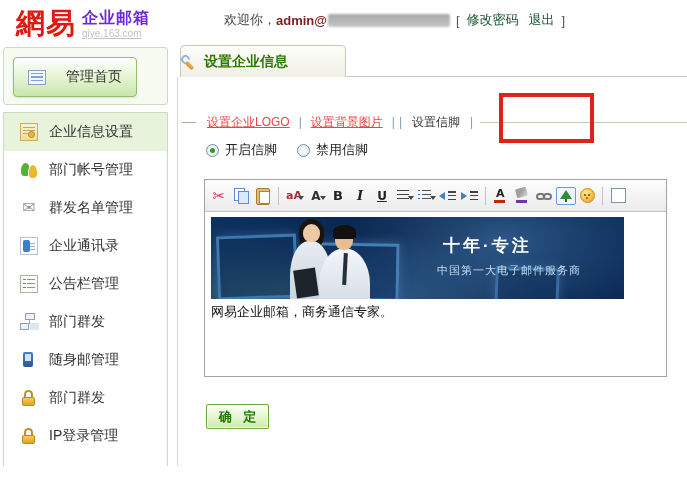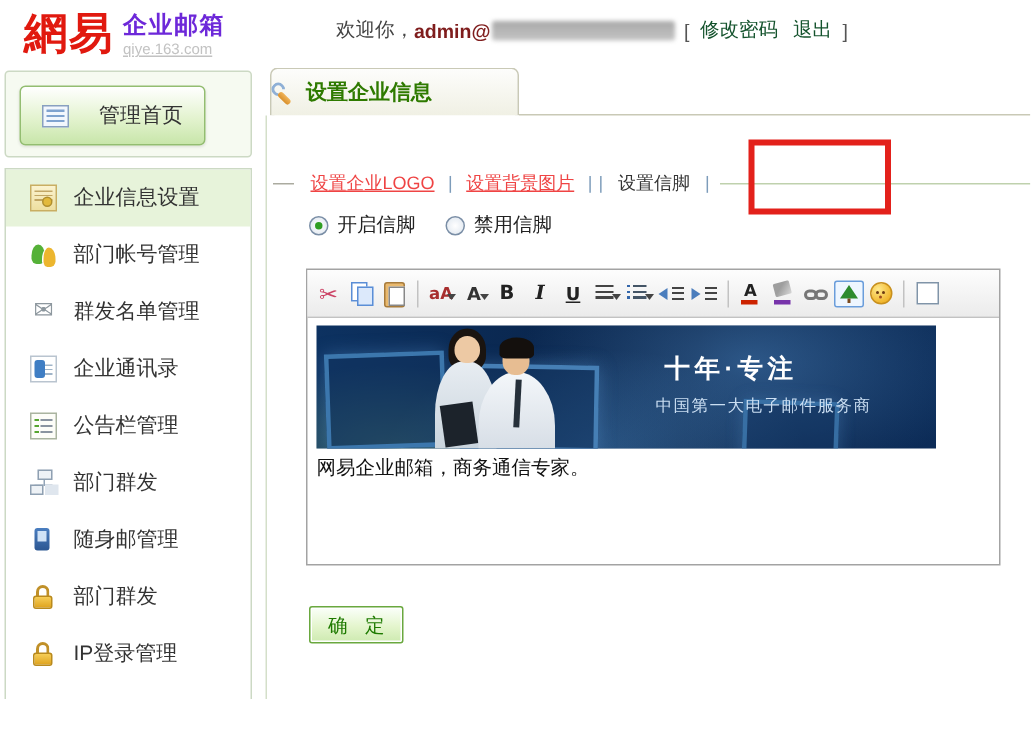--- a/index.html
+++ b/index.html
@@ -172,21 +172,21 @@
   .p2-head{position:absolute;left:124px;top:13px;width:18px;height:20px;background:#e7bd92;border-radius:50% 50% 45% 45%;}
   .p2-body{position:absolute;left:108px;top:31px;width:51px;height:51px;border-radius:50% 50% 6% 6%/70% 70% 0 0;
         background:linear-gradient(#f4f7fa,#d7dee6);}
   .p2-tie{position:absolute;left:132px;top:36px;width:4px;height:32px;background:#26303a;transform:rotate(3deg);}
   .banner-title{position:absolute;left:232px;top:17px;color:#fff;font-size:17px;letter-spacing:3px;font-weight:700;}
   .banner-sub{position:absolute;left:226px;top:46px;color:#cadef2;font-size:11px;letter-spacing:1px;}
   .editor-text{margin-top:4px;font-size:13px;color:#111;}
 
   
   .confirm-btn{position:absolute;left:206px;top:404px;width:63px;height:25px;border:1px solid #6aa83f;border-radius:2px;
-        background:linear-gradient(#fbfffb,#e4f5cd 55%,#cdeab0);color:#1e7a00;font-size:13px;font-weight:normal;
+        background:linear-gradient(#fbfffb,#e4f5cd 55%,#cdeab0);color:#1e7a00;font-size:13px;font-weight:bold;
         letter-spacing:4px;display:flex;align-items:center;justify-content:center;cursor:pointer;
         box-shadow:inset 0 0 0 1px #fff;padding-left:4px;box-sizing:border-box;}
 </style>
 </head>
 <body>
 
 <div id="page">
 
   <div class="hdr">
     <div class="logo">

